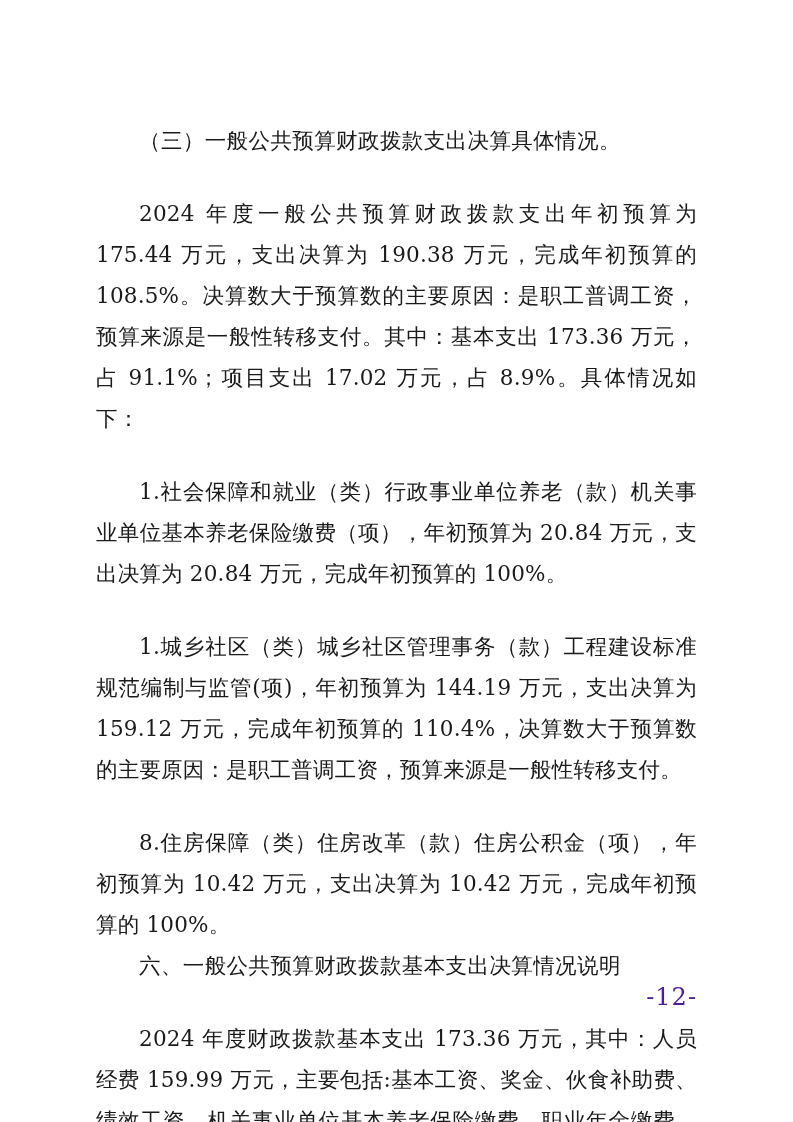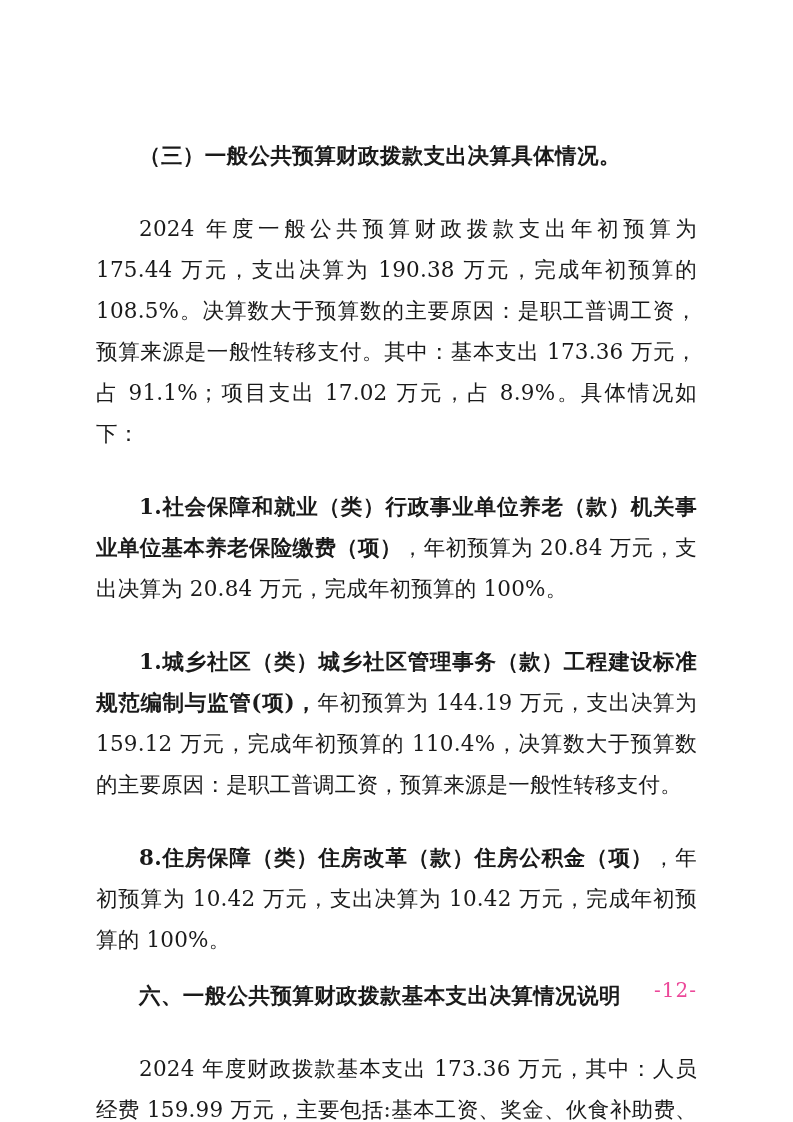--- a/index.html
+++ b/index.html
@@ -30,35 +30,34 @@
     line-height: 41px;
     text-align: justify;
     text-justify: inter-ideograph;
     letter-spacing: 0.2px;
   }
   .indent {
     text-indent: 2em;
     margin-top: 32px;
   }
   .heading {
-    font-weight: bold;
+    font-weight: normal;
     text-indent: 2em;
     letter-spacing: 0.4px;
-    margin-top: 15px;
   }
   .bold-lead {
-    font-weight: bold;
+    font-weight: normal;
   }
   .page-number {
     position: absolute;
     right: 96px;
-    bottom: 120px;
-    font-size: 20px;
+    bottom: 111px;
+    font-size: 24px;
     letter-spacing: 1px;
-    color: #ec4899;
+    color: #4c1d95;
   }
 </style>
 </head>
 <body>
 
 <div class="page">
   <div class="doc-body">
 
     <p class="heading">（三）一般公共预算财政拨款支出决算具体情况。</p>
 

